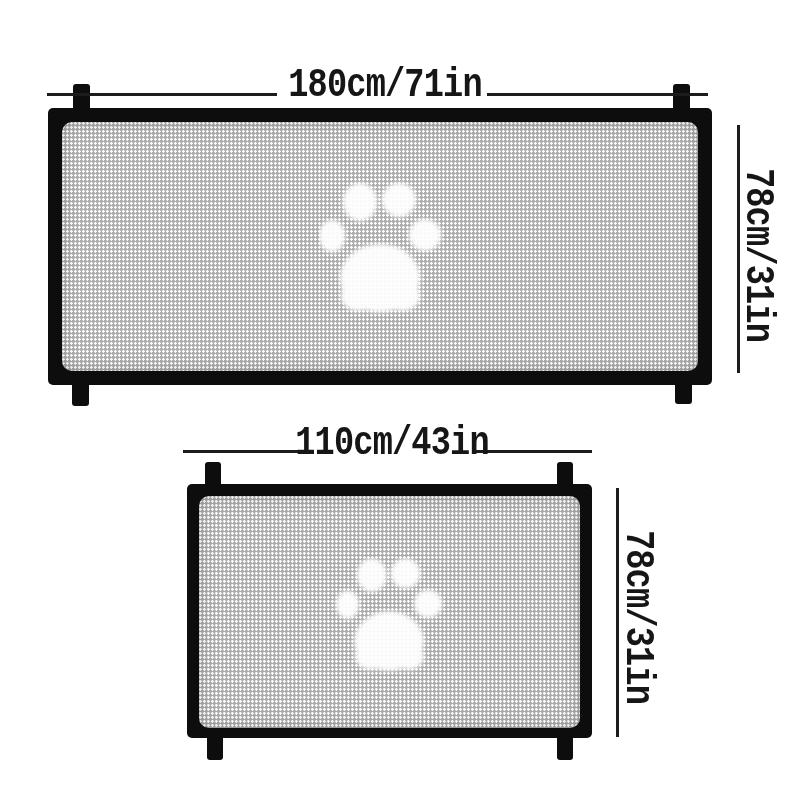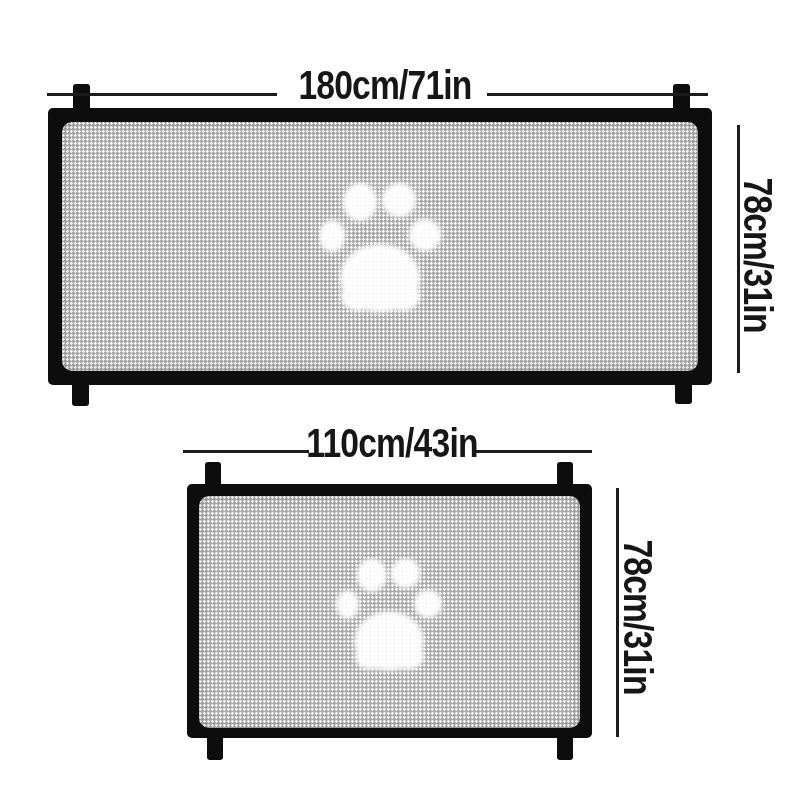--- a/index.html
+++ b/index.html
@@ -6,20 +6,21 @@
   body {
     background: var(--background, #ffffff);
     font-family: "Liberation Sans", sans-serif;
   }
   .canvas {
     position: relative;
     width: 800px;
     height: 800px;
     background: var(--background, #ffffff);
     overflow: hidden;
+    font-family: Liberation Mono, monospace;
   }
   .gate-frame {
     position: absolute;
     background: var(--frame, #0d0d0d);
     border-radius: 5px;
     z-index: 2;
   }
   .gate-mesh {
     position: absolute;
     z-index: 3;

